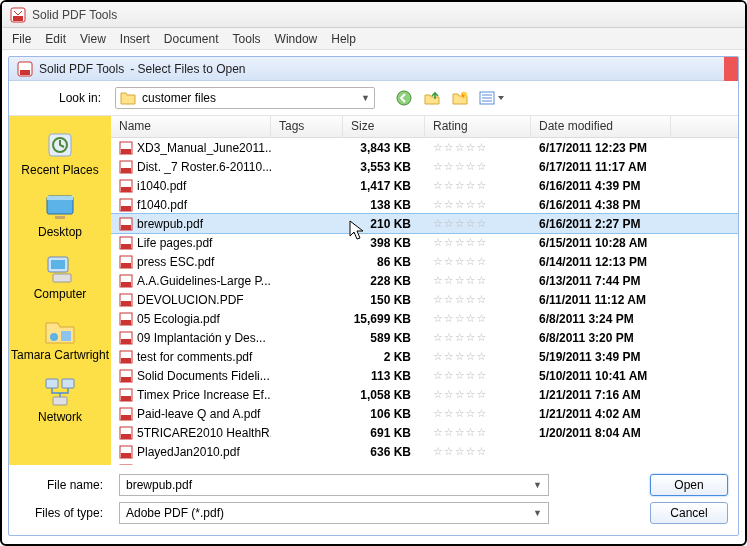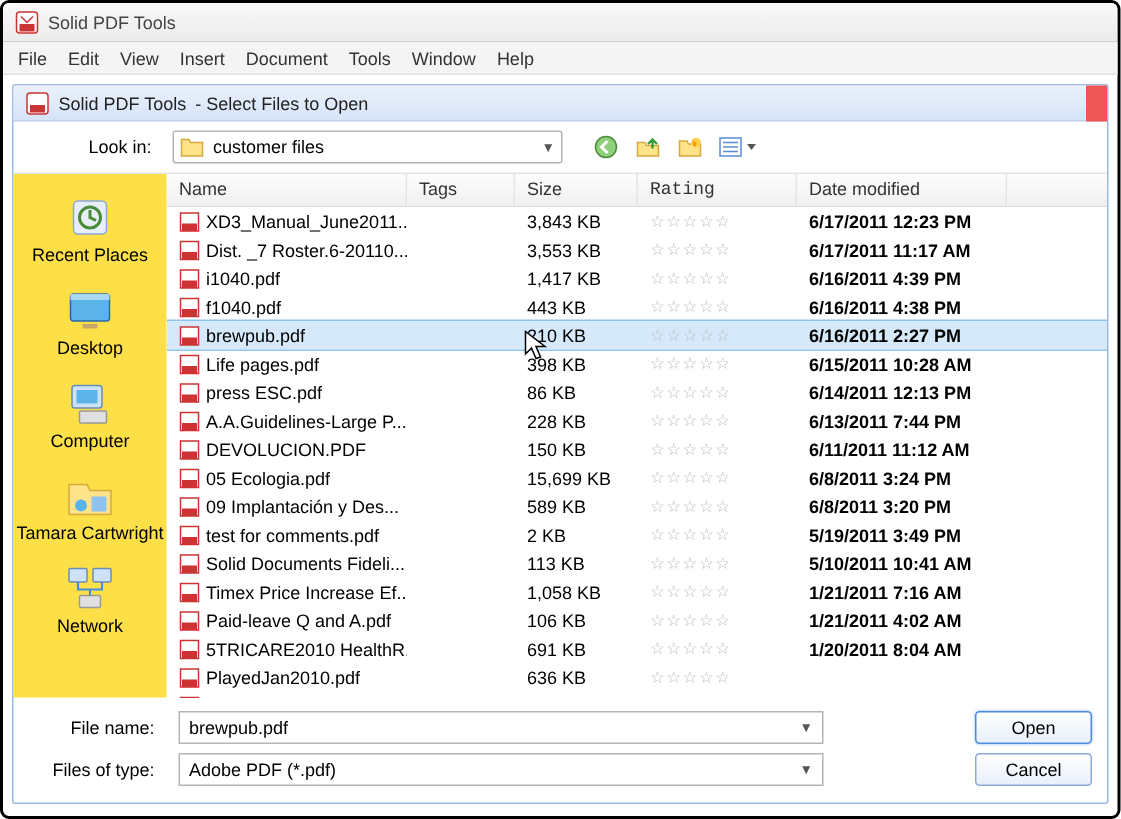--- a/index.html
+++ b/index.html
@@ -37,29 +37,29 @@
 .sidebar .place { display: flex; flex-direction: column; align-items: center; gap: 2px; width: 100%; padding: 4px 0; cursor: default; }
 .sidebar .place .big-icon { width: 34px; height: 34px; }
 .sidebar .place .lbl { text-align: center; line-height: 1.15; }
 
 .filelist { flex: 1; overflow-x: hidden; overflow-y: auto; position: relative; }
 .columns { display: flex; height: 22px; background: linear-gradient(to bottom,#fdfdfd,#f0f0f0); border-bottom: 1px solid #ddd; position: sticky; top: 0; }
 .columns .col { border-right: 1px solid #e4e4e4; padding: 3px 8px; color: #333; }
 .col-name { width: 160px; }
 .col-tags { width: 72px; }
 .col-size { width: 82px; text-align: left; }
-.col-rating { width: 106px; font-family: Liberation Mono, monospace; }
+.col-rating { width: 106px; }
 .col-date { width: 140px; }
 
 .row { display: flex; height: 19px; align-items: center; padding: 0; }
 .row.selected { background: #d6e9fb; outline: 1px solid #8ec3ef; }
 .row .c { padding: 0 8px; overflow: hidden; white-space: nowrap; text-overflow: ellipsis; }
 .row .c-name { width: 160px; display: flex; align-items: center; gap: 4px; }
 .row .c-tags { width: 72px; }
-.row .c-size { width: 82px; text-align: left; padding-right: 14px; }
+.row .c-size { width: 82px; text-align: right; padding-right: 14px; font-weight: bold; }
 .row .c-rating { width: 106px; color: #bbb; letter-spacing: 1px; font-size: 11px; }
 .row .c-date { width: 150px; font-weight: bold; }
 .pdf-icon { width: 14px; height: 14px; flex-shrink: 0; }
 
 .cursor-svg { position: absolute; pointer-events: none; }
 
 
 .bottom { position: absolute; bottom: 8px; left: 0; right: 0; padding: 0 10px; }
 .brow { display: flex; align-items: center; height: 28px; gap: 10px; }
 .brow .lbl { width: 90px; text-align: right; padding-right: 6px; }
@@ -259,21 +259,21 @@
             </div>
             <div class="row">
               <div class="c c-name">
                 <svg class="pdf-icon" viewBox="0 0 14 14">
                   <rect x="1" y="1" width="12" height="12" fill="#fff" stroke="#c33"></rect>
                   <rect x="2" y="8" width="10" height="5" fill="#c33"></rect>
                 </svg>
                 <span>f1040.pdf</span>
               </div>
               <div class="c c-tags"></div>
-              <div class="c c-size">443 KB</div>
+              <div class="c c-size">138 KB</div>
               <div class="c c-rating">☆☆☆☆☆</div>
               <div class="c c-date">6/16/2011 4:38 PM</div>
             </div>
             <div class="row selected">
               <div class="c c-name">
                 <svg class="pdf-icon" viewBox="0 0 14 14">
                   <rect x="1" y="1" width="12" height="12" fill="#fff" stroke="#c33"></rect>
                   <rect x="2" y="8" width="10" height="5" fill="#c33"></rect>
                 </svg>
                 <span>brewpub.pdf</span>

